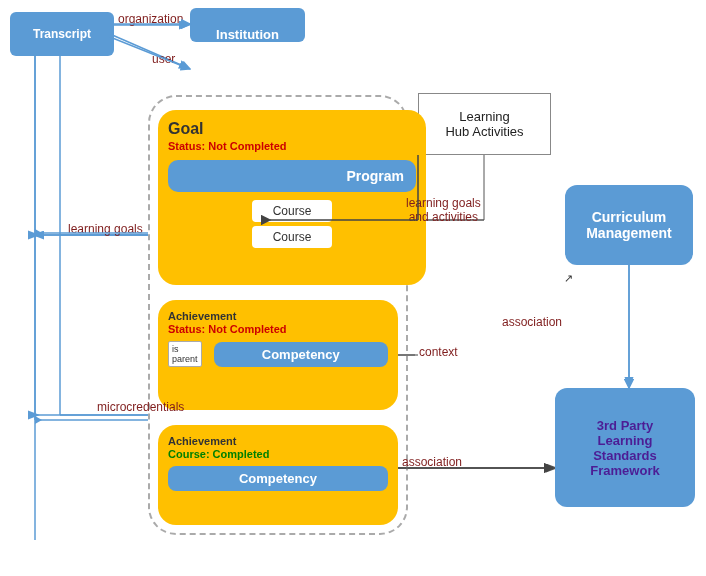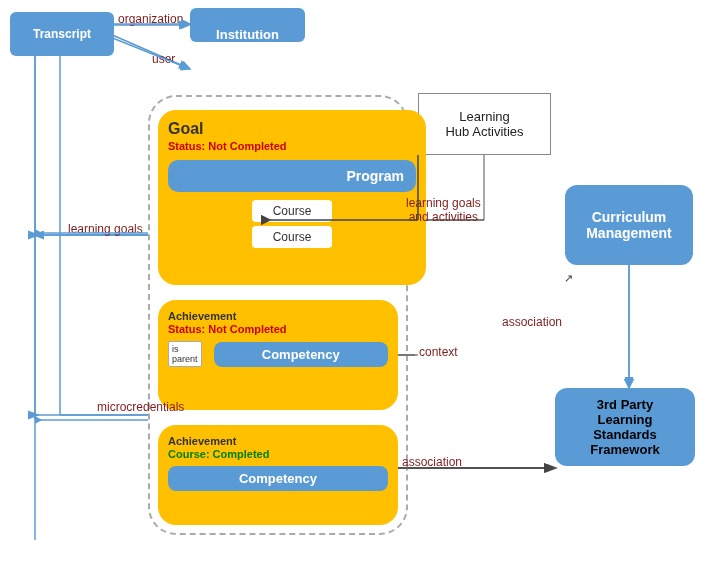--- a/index.html
+++ b/index.html
@@ -112,28 +112,28 @@
       font-size: 14px;
       padding: 16px;
     }
 
     
     .thirdparty-box {
       position: absolute;
       top: 388px;
       left: 555px;
       width: 140px;
-      height: 78px;
+      height: 119px;
       background: #5b9bd5;
       border-radius: 12px;
       display: flex;
       align-items: center;
       justify-content: center;
       text-align: center;
-      color: #000000;
+      color: #4c1d95;
       font-weight: bold;
       font-size: 13px;
       padding: 6px;
     }
 
     
     .main-container {
       position: absolute;
       top: 95px;
       left: 148px;

